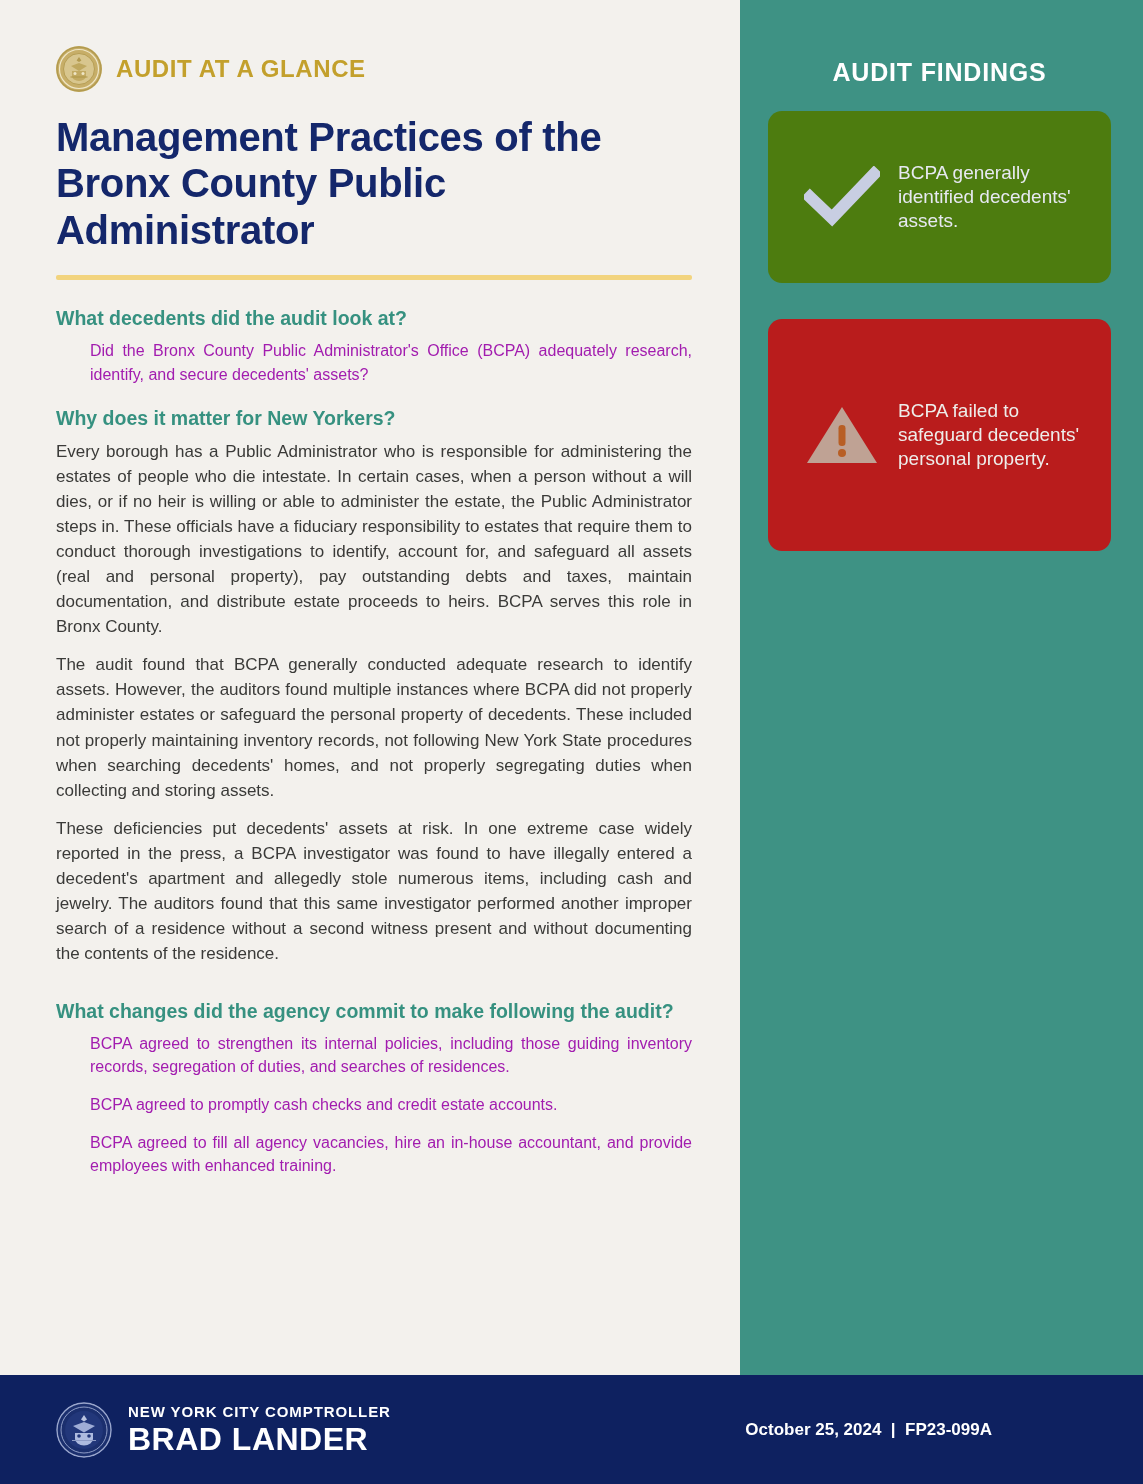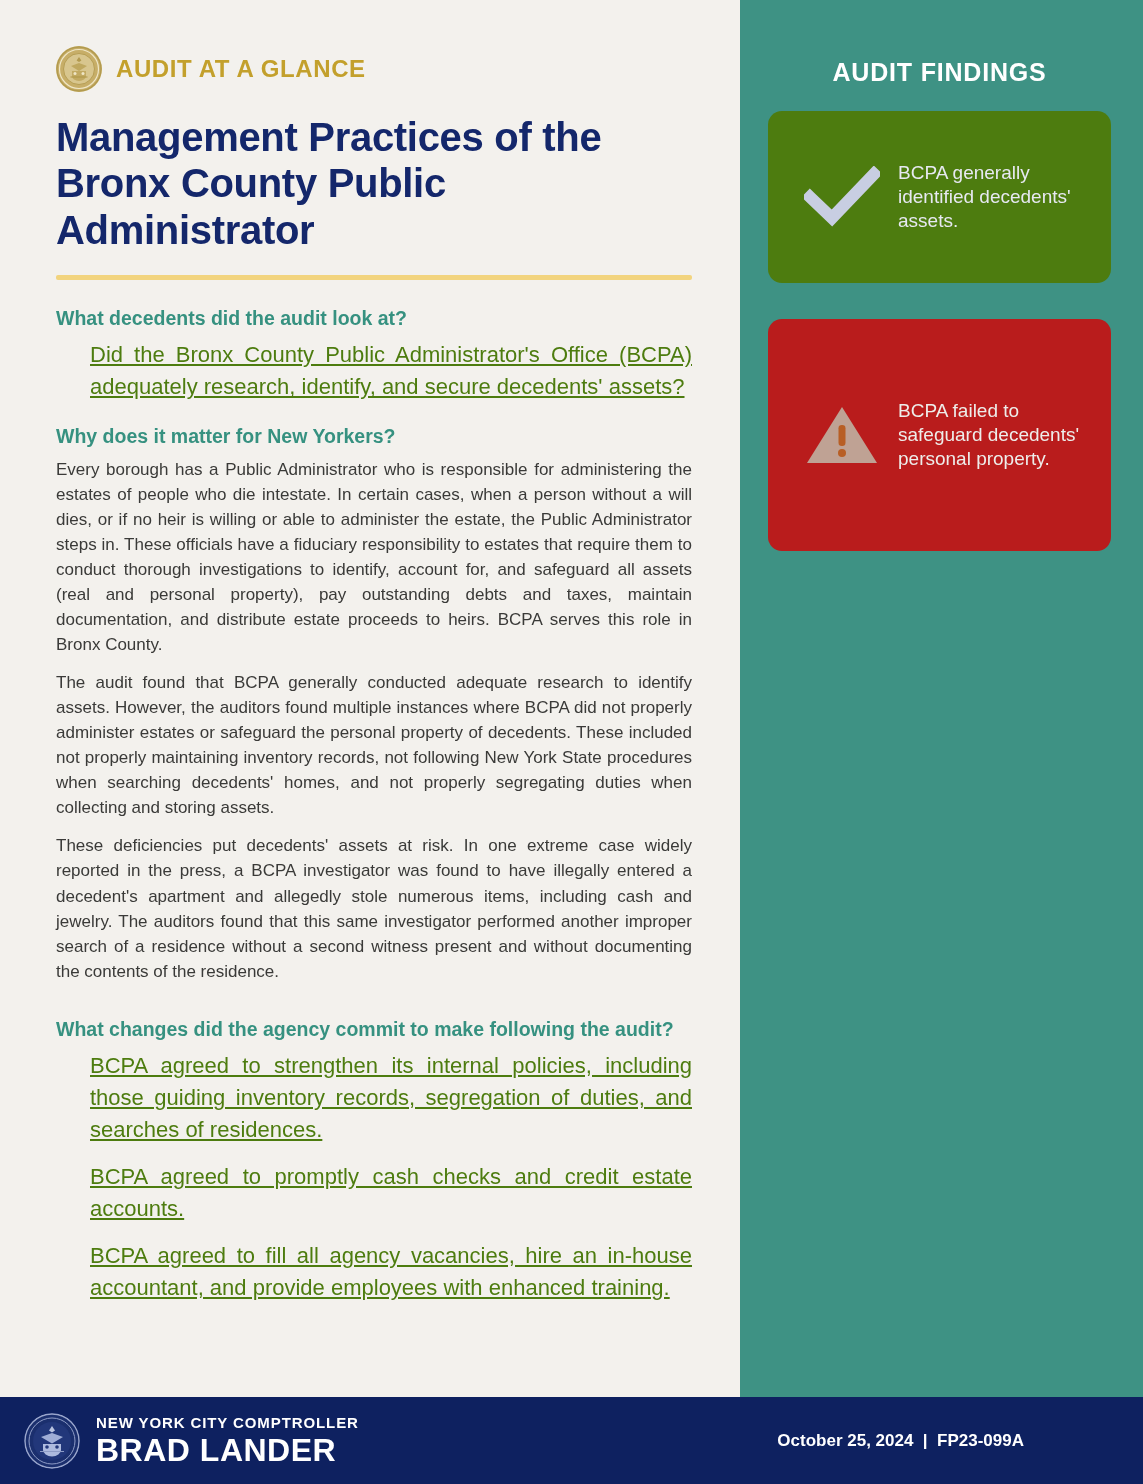--- a/index.html
+++ b/index.html
@@ -99,26 +99,25 @@
     text-align: justify;
     margin-bottom: 13px;
   }
   p.para:last-child { margin-bottom: 0; }
 
   ul.arrow-list { list-style: none; }
 
   ul.arrow-list li {
     position: relative;
     padding-left: 34px;
-    font-size: 22px;
+    font-size: 16px;
     line-height: 1.475;
-    color: #4d7c0f;
+    color: #a21caf;
     text-align: justify;
     margin-bottom: 14px;
-    text-decoration: underline;
   }
   ul.arrow-list li:last-child { margin-bottom: 0; }
 
   ul.arrow-list li .tri {
     position: absolute;
     left: 8px;
     top: 7px;
     width: 0; height: 0;
     border-left: 11px solid #F5C council;
     border-left-color: #F5C64C;
@@ -167,25 +166,25 @@
   .card-text {
     font-size: 19px;
     line-height: 1.28;
     color: #EEEDEA;
     padding-right: 4px;
   }
   .card.blue .card-text { color: #E7E9F2; }
 
   
   .footer {
-    height: 87px;
+    height: 109px;
     background: #0E2160;
     display: flex;
     align-items: center;
-    padding: 0 24px;
+    padding: 0 56px;
     flex: 0 0 auto;
   }
 
   .footer-brand {
     display: flex;
     align-items: center;
     gap: 16px;
   }
 
   .footer-seal {

